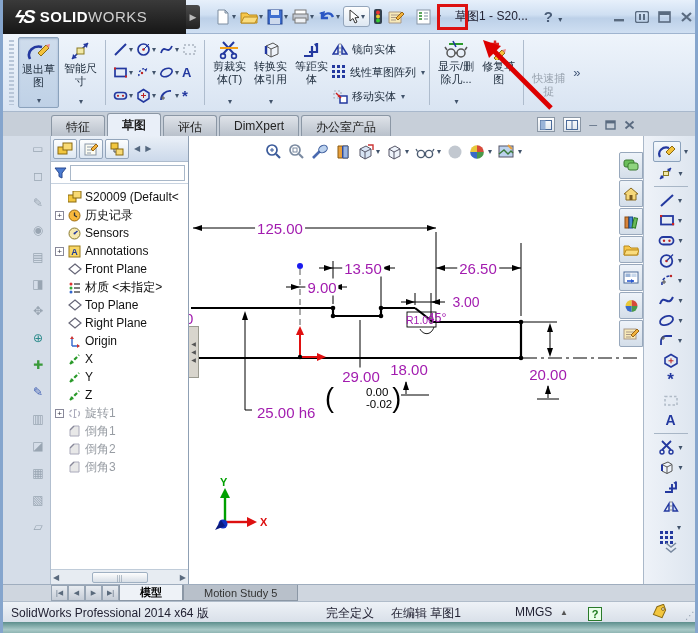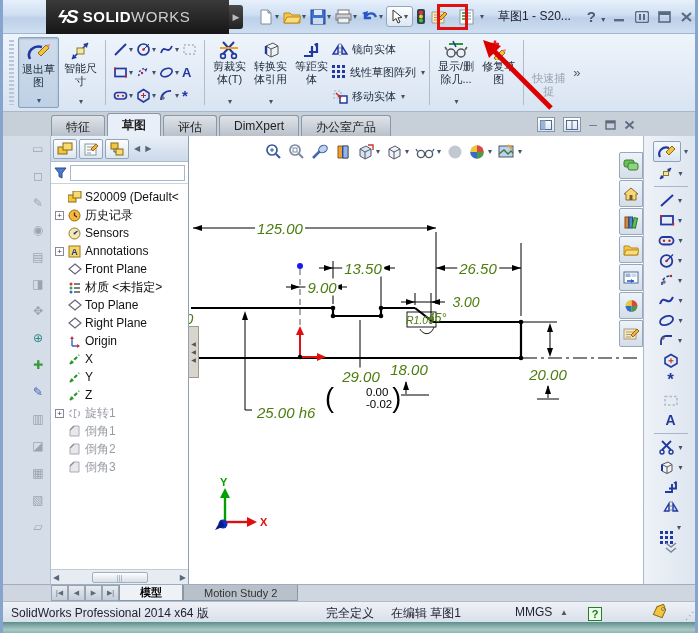--- a/index.html
+++ b/index.html
@@ -4,21 +4,21 @@
 <style>
 html,body{margin:0;padding:0;background:#555;}
 *{box-sizing:border-box;font-family:"Liberation Sans","DejaVu Sans",sans-serif;}
 .window{position:relative;width:698px;height:633px;background:#dfe8f4;overflow:hidden;
   border-left:3px solid #85a5cd;border-right:3px solid #85a5cd;}
 
 .titlebar{position:absolute;left:0;top:0;width:698px;height:34px;
   background:linear-gradient(#e7f0fb 0%,#cfdff2 45%,#bcd0e8 55%,#cfdff2 100%);
   border-bottom:1px solid #9fb4cf;display:flex;align-items:center;}
 .brand{width:183px;height:34px;background:linear-gradient(#3a3a3a,#161616);display:flex;align-items:center;
-  padding-left:12px;color:#fff;margin-left:43px;}
+  padding-left:12px;color:#fff;}
 .brand .ds{font-size:19px;font-style:italic;font-weight:bold;margin-right:6px;letter-spacing:-2px;}
 .brand .solid{font-size:15px;font-weight:bold;letter-spacing:.5px;}
 .brand .works{font-size:15px;font-weight:normal;color:#cfcfcf;letter-spacing:.5px;}
 .brandtab{width:14px;height:24px;background:linear-gradient(#4a4a4a,#222);border-radius:0 3px 3px 0;
   color:#bbb;font-size:9px;display:flex;align-items:center;justify-content:center;margin-right:14px;}
 .qat{display:flex;align-items:center;gap:2px;}
 .qbtn{display:flex;align-items:center;padding:2px 1px;border-radius:3px;}
 .drp{font-size:8px;color:#41536b;margin-left:1px;}
 .title-text{font-size:12px;color:#223;margin-left:14px;white-space:nowrap;}
 .help{font-size:15px;font-weight:bold;color:#4a5d78;margin-left:16px;}
@@ -76,22 +76,22 @@
 .ticn{width:15px;height:14px;display:flex;align-items:center;justify-content:center;font-size:11px;}
 .hscroll{position:absolute;bottom:0;left:0;width:100%;height:15px;background:#e7ecf2;border-top:1px solid #c0ccd9;
   display:flex;align-items:center;justify-content:space-between;padding:0 2px;}
 .hthumb{width:56px;height:11px;background:linear-gradient(#fdfdfd,#d8dfe7);border:1px solid #9fb0c2;border-radius:2px;
   font-size:7px;color:#8a98a8;text-align:center;line-height:10px;}
 .scrbtn{font-size:8px;color:#5a6a7e;}
 
 .canvas{width:454px;position:relative;background:#fff;overflow:hidden;}
 .headsup{position:absolute;left:76px;top:7px;display:flex;align-items:center;gap:6px;z-index:5;}
 .hbtn{display:flex;align-items:center;gap:1px;}
-.dimlbl{position:absolute;transform:translate(-50%,-50%);font-size:15px;color:#4d7c0f;background:#fff;
-  padding:0 2px;white-space:nowrap;z-index:3;font-style:italic;}
+.dimlbl{position:absolute;transform:translate(-50%,-50%);font-size:15px;color:#a21caf;background:#fff;
+  padding:0 2px;white-space:nowrap;z-index:3;}
 .dimsm{font-size:10.5px;background:transparent;}
 .splitter{position:absolute;left:-1px;top:190px;width:11px;height:52px;background:#d8d5cd;
   border:1px solid #9a9a90;display:flex;flex-direction:column;align-items:center;justify-content:center;gap:3px;z-index:4;}
 .splitter span{font-size:6px;color:#555;line-height:5px;}
 .tolwrap{position:absolute;left:136px;top:262px;display:flex;align-items:center;z-index:3;background:#fff;}
 .par{font-size:27px;font-weight:300;color:#000;line-height:26px;}
 .tolcol{display:flex;flex-direction:column;font-size:11.5px;line-height:12px;color:#000;align-items:flex-start;margin-left:32px;}
 .taskstrip{position:absolute;right:0;top:16px;width:24px;display:flex;flex-direction:column;gap:1px;z-index:6;}
 .tpbtn{width:24px;height:27px;border:1px solid #98a8bc;background:linear-gradient(#eef3f9,#d4dee9);
   display:flex;align-items:center;justify-content:center;border-radius:2px 0 0 2px;}
@@ -1070,21 +1070,21 @@
 
   <div class="btabs">
     <span class="navb">|◀</span>
     <span class="navb">◀</span>
     <span class="navb">▶</span>
     <span class="navb">▶|</span>
     <span class="btab active">
         <span>模型</span>
       </span>
     <span class="btab inactive">
-        <span>Motion Study 2</span>
+        <span>Motion Study 5</span>
       </span>
   </div>
 
   <div class="statusbar">
     <span style="left:8px;">SolidWorks Professional 2014 x64 版</span>
     <span style="left:323px;">完全定义</span>
     <span style="left:388px;">在编辑 草图1</span>
     <span style="left:512px;">MMGS</span>
     <span style="left:557px;font-size:8px;color:#555;top:6px;">▲</span>
     <span style="left:585px;top:2px;">

